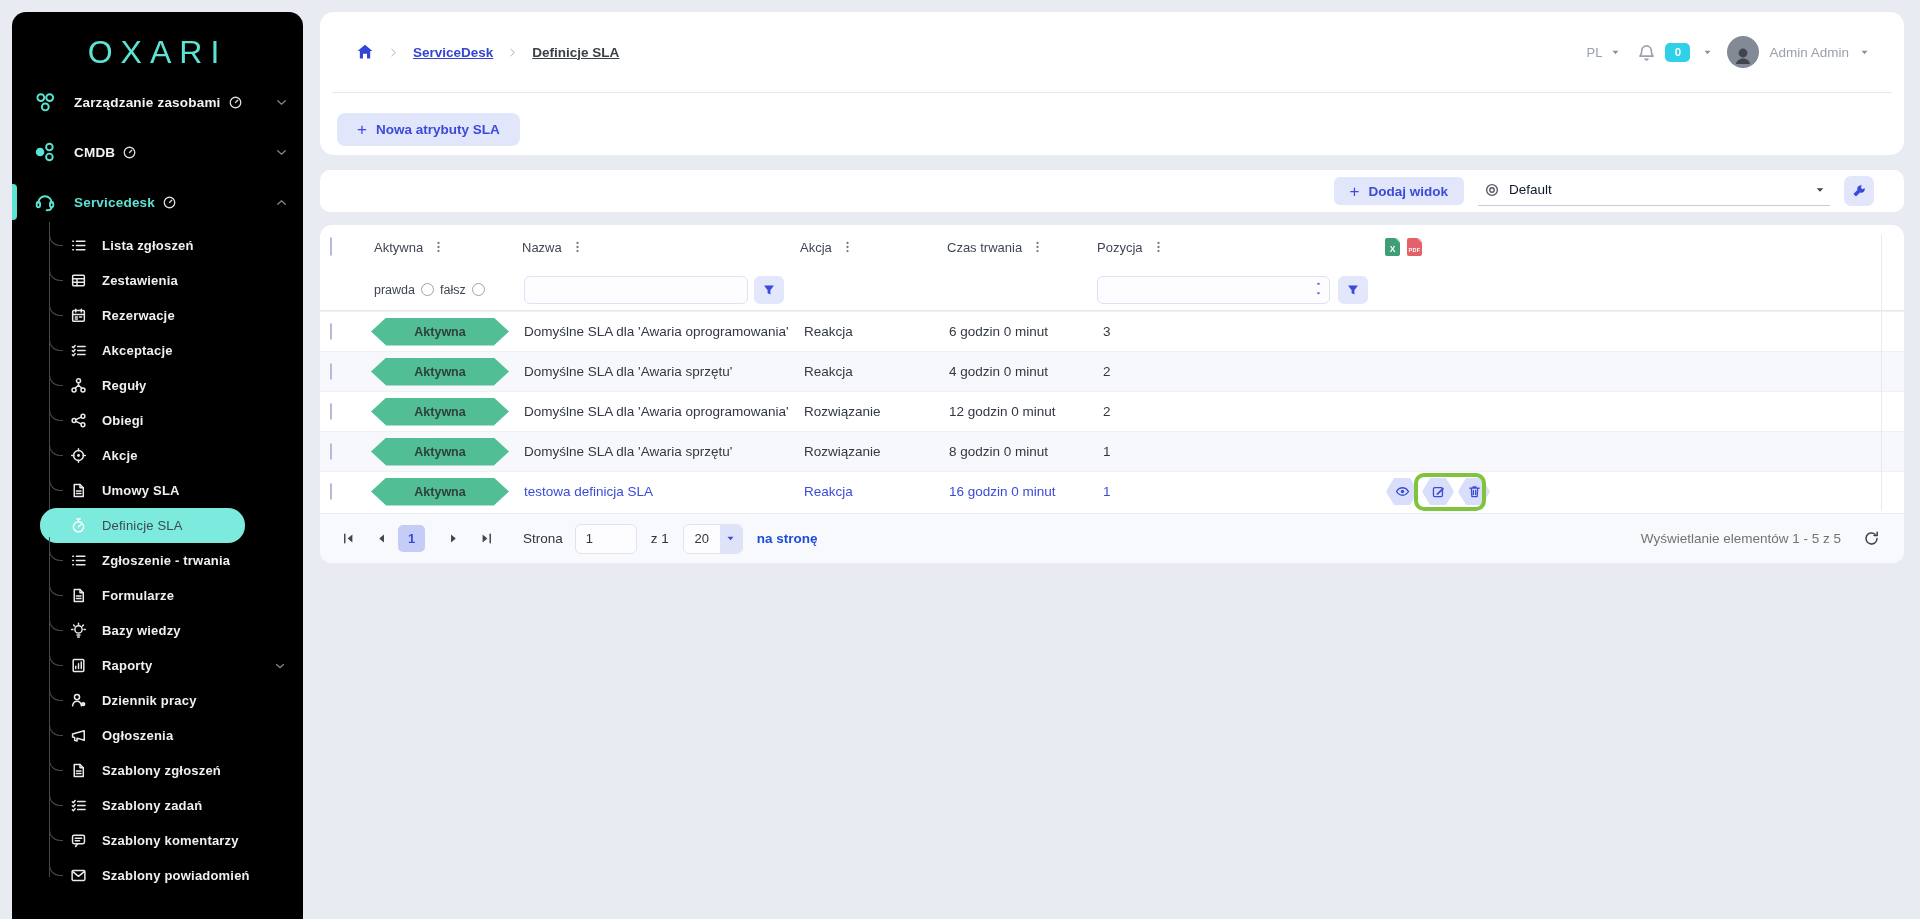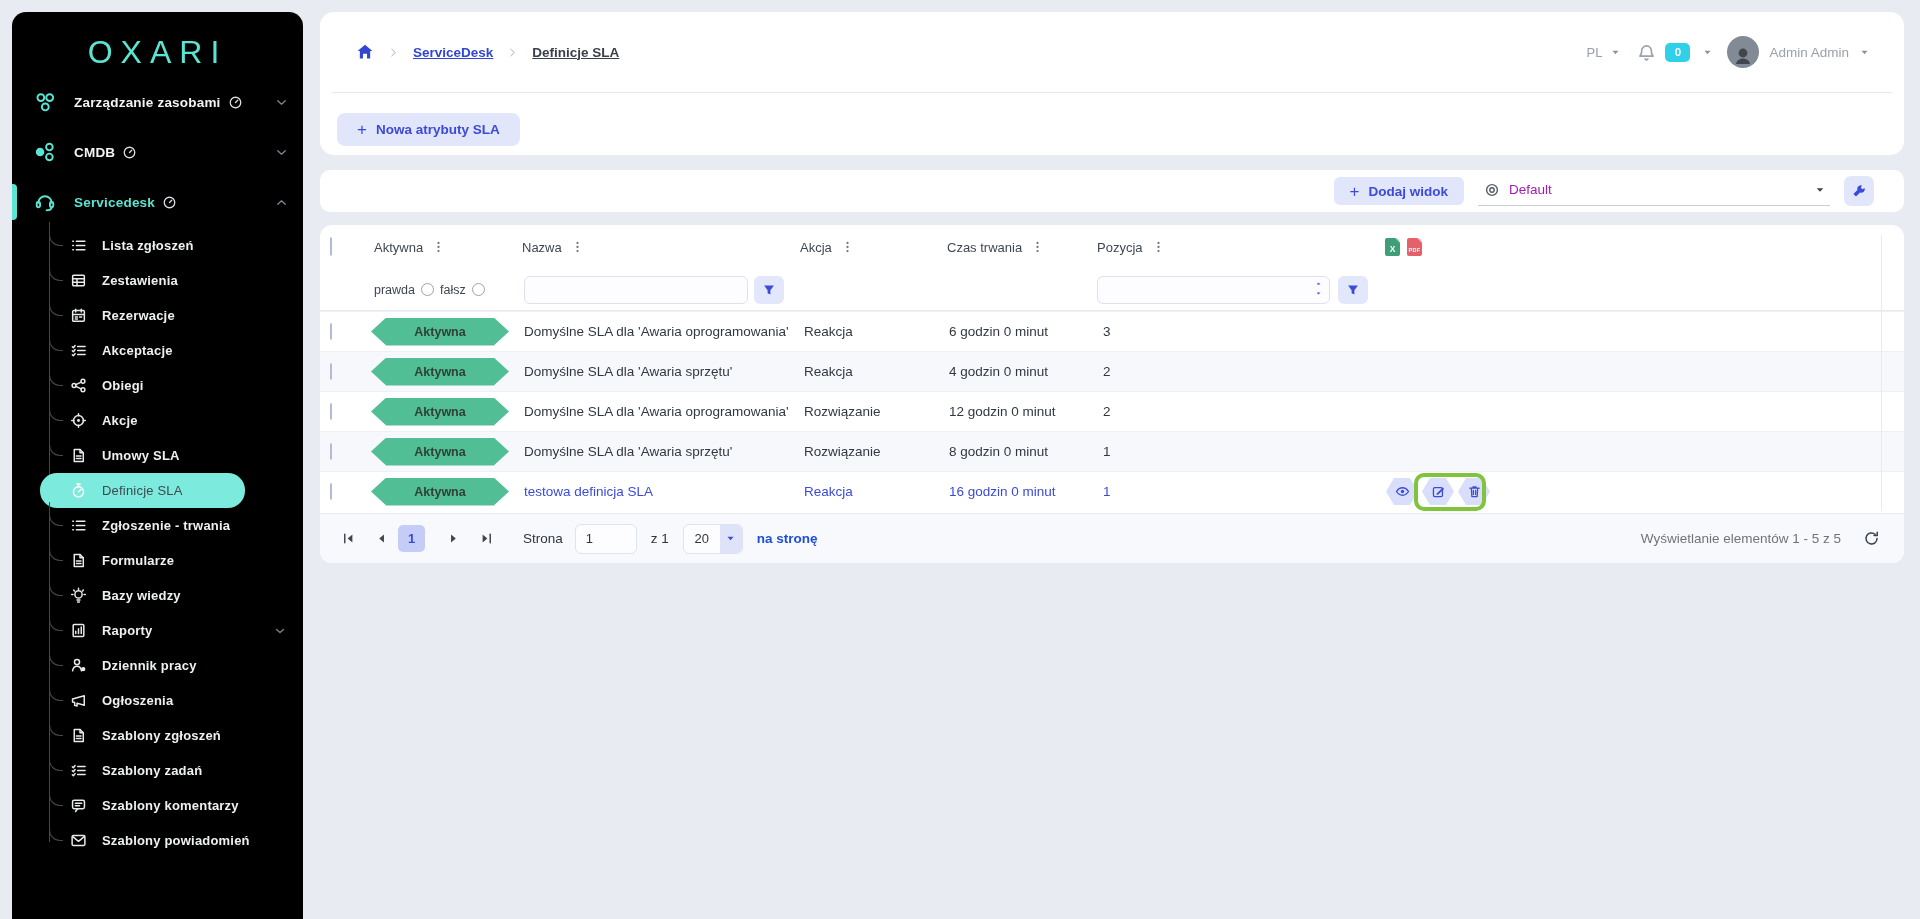--- a/index.html
+++ b/index.html
@@ -98,21 +98,21 @@
     top:170px; height:42px; border-radius:10px;
     display:flex; align-items:center; justify-content:flex-end;
     padding:0 30px; gap:14px;
   }
   .btn-addview { height:28px; border-radius:6px; padding:0 16px; }
   .view-select {
     width:352px; height:30px; display:flex; align-items:center; gap:9px;
     border-bottom:1px solid #c9cdd8; cursor:pointer; padding:0 4px 2px 6px;
   }
   .view-select .veye { width:16px; height:16px; color:#565c66; }
-  .view-select .vlabel { font-size:13.5px; color:#a21caf; }
+  .view-select .vlabel { font-size:13.5px; color:#0f172a; }
   .view-select .vcaret { margin-left:auto; width:12px; height:12px; color:#3c4249; }
   .icon-btn {
     width:30px; height:30px; border:none; border-radius:7px; background:#e2e6fb;
     color:#3b4bd8; display:flex; align-items:center; justify-content:center; cursor:pointer;
   }
   .icon-btn svg { width:16px; height:16px; }
 
   
   .table-card { top:225px; height:338px; border-radius:12px; }
   .gutter-line { position:absolute; right:22px; top:10px; bottom:52px; width:1px; background:#e8eaf0; }
@@ -325,20 +325,31 @@
         <span class="slabel">Rezerwacje</span>
       </div>
       <div class="sub-item">
         <span class="sicon">
           <svg viewBox="0 0 16 16" width="100%" height="100%" fill="none" stroke="currentColor" stroke-width="1.4" stroke-linecap="round" stroke-linejoin="round">
             <path d="M7.2 4.2h7M7.2 8h7M7.2 11.8h7"></path>
             <path d="M2.2 4.4l1 1 1.6-2.1M2.2 8.2l1 1 1.6-2.1M2.2 12l1 1 1.6-2.1"></path>
           </svg>
         </span>
         <span class="slabel">Akceptacje</span>
+      </div>
+      <div class="sub-item">
+        <span class="sicon">
+          <svg viewBox="0 0 16 16" width="100%" height="100%" fill="none" stroke="currentColor" stroke-width="1.4" stroke-linecap="round" stroke-linejoin="round">
+            <circle cx="8" cy="3.6" r="1.9"></circle>
+            <circle cx="3.8" cy="12.2" r="1.9"></circle>
+            <circle cx="12.2" cy="12.2" r="1.9"></circle>
+            <path d="M8 5.5v2.2M8 7.7l-3.2 2.9M8 7.7l3.2 2.9"></path>
+          </svg>
+        </span>
+        <span class="slabel">Reguły</span>
       </div>
       <div class="sub-item">
         <span class="sicon">
           <svg viewBox="0 0 16 16" width="100%" height="100%" fill="none" stroke="currentColor" stroke-width="1.4" stroke-linecap="round" stroke-linejoin="round">
             <circle cx="3.8" cy="8" r="1.8"></circle>
             <circle cx="12.2" cy="4" r="1.8"></circle>
             <circle cx="12.2" cy="12" r="1.8"></circle>
             <path d="M5.5 7.2l5-2.4M5.5 8.8l5 2.4"></path>
           </svg>
         </span>

